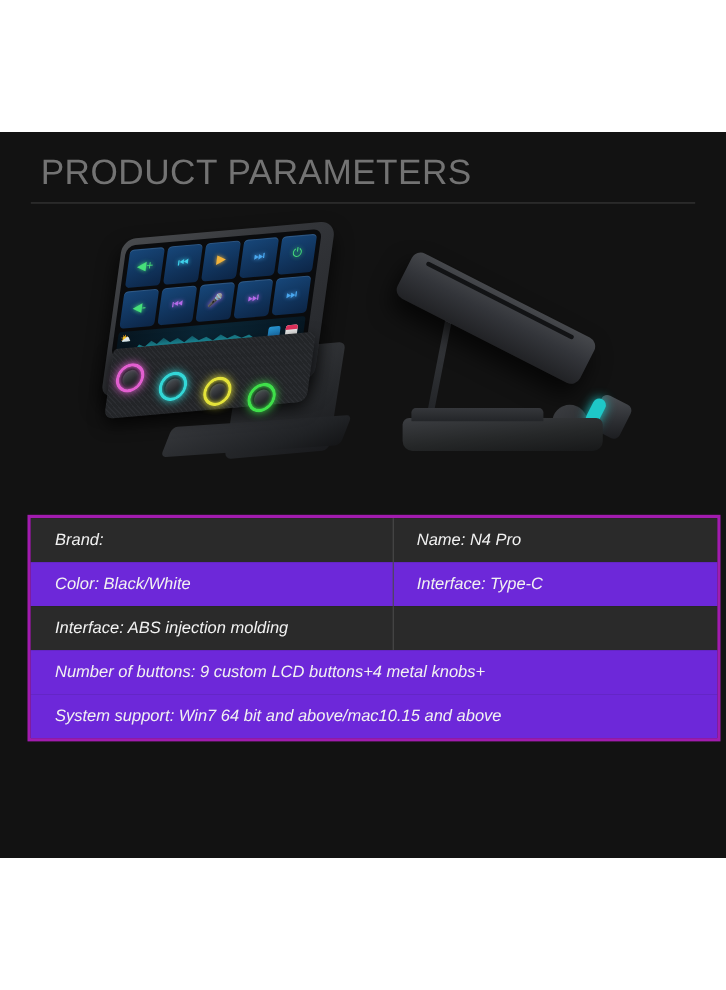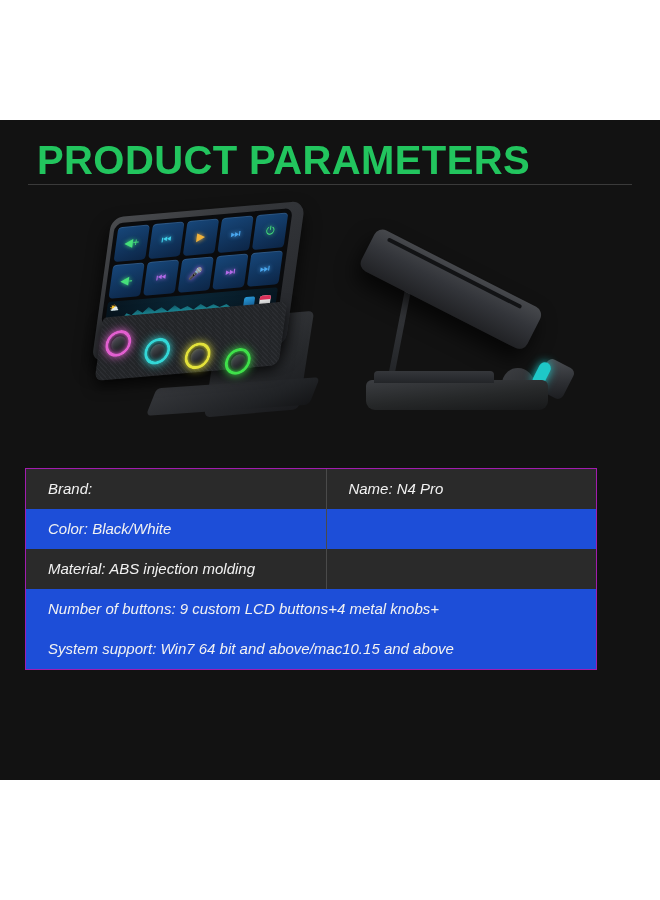--- a/index.html
+++ b/index.html
@@ -29,24 +29,24 @@
     width: 660px;
     height: 660px;
     background: #121212;
   }
 
   
   .heading {
     position: absolute;
     left: 37px;
     top: 18px;
-    font-size: 40px;
-    font-weight: bold;
+    font-size: 32px;
+    font-weight: normal;
     letter-spacing: 0.4px;
-    color: #22c55e;
+    color: #737373;
     font-family: "Liberation Sans", sans-serif;
     white-space: nowrap;
   }
   .heading-rule {
     position: absolute;
     left: 28px;
     top: 64px;
     width: 604px;
     height: 1px;
     background: #3a3a3a;
@@ -323,33 +323,33 @@
     height: 12px;
     background: linear-gradient(180deg, #35373b, #232528);
     border-radius: 4px 4px 0 0;
   }
 
   
   .spec-table {
     position: absolute;
     left: 25px;
     top: 348px;
-    width: 572px;
-    border: 1px solid #a21caf;
+    width: 630px;
+    border: 3px solid #a21caf;
     box-sizing: border-box;
     background: #121212;
   }
   .srow {
     position: relative;
     display: flex;
     min-height: 40px;
     box-sizing: border-box;
   }
   .srow.alt { background: #2a2a2a; }
-  .srow.plain { background: #1d4ed8; }
+  .srow.plain { background: #6d28d9; }
   .scell {
     flex: 0 0 52.7%;
     box-sizing: border-box;
     padding: 11px 0 11px 22px;
     font-size: 15px;
     font-style: italic;
     color: #f2f2f2;
     font-family: "Liberation Sans", sans-serif;
     white-space: nowrap;
   }
@@ -432,24 +432,25 @@
 
     <div class="spec-table">
 
       <div class="srow alt split">
         <div class="scell left">Brand:</div>
         <div class="scell right">Name: N4 Pro</div>
       </div>
 
       <div class="srow plain split">
         <div class="scell left">Color: Black/White</div>
+        <div class="scell right">Interface: Type-C</div>
       </div>
 
       <div class="srow alt split">
-        <div class="scell left">Material: ABS injection molding</div>
+        <div class="scell left">Interface: ABS injection molding</div>
         <div class="scell right"></div>
       </div>
 
       <div class="srow plain full">
         <div class="scell">
           <span>Number of buttons:  9 custom LCD buttons+4 metal knobs+</span>
         </div>
       </div>
 
 

